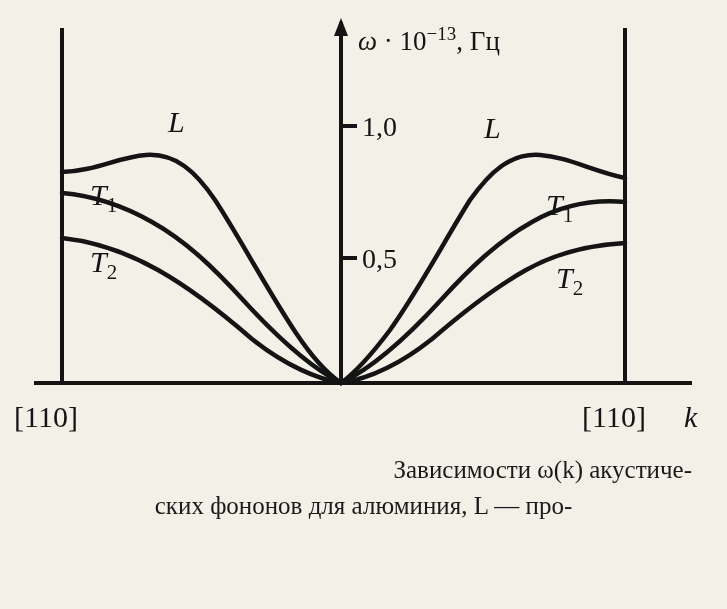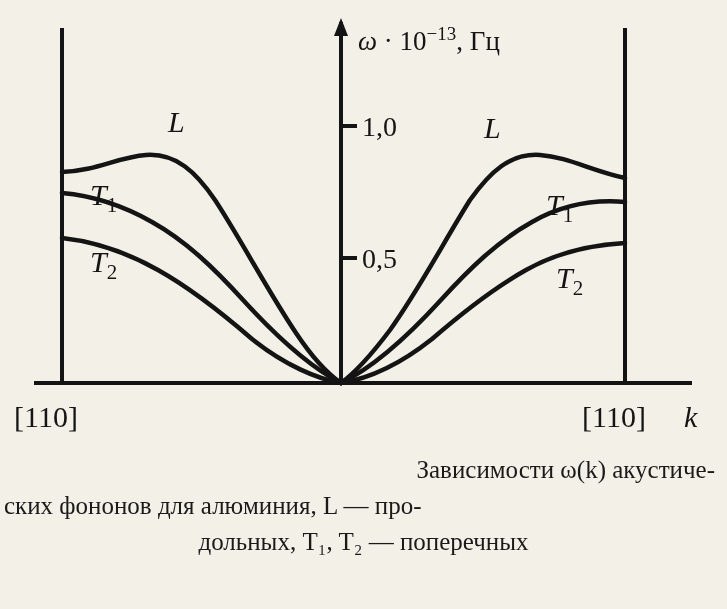--- a/index.html
+++ b/index.html
@@ -40,26 +40,26 @@
     display: block;
   }
   .caption {
     position: absolute;
     left: 0;
     top: 452px;
     width: 727px;
     font-size: 25px;
     line-height: 36px;
     text-align: center;
-    padding: 0 4px;
+    padding: 0 27px;
     box-sizing: border-box;
   }
   .cap-line { display: block; }
   .cap-line.l1 { text-align: right; padding-right: 8px; }
-  .cap-line.l2 { text-align: left; }
+  .cap-line.l2 { text-align: center; }
   .cap-line.l3 { text-align: center; }
 </style>
 </head>
 <body>
 
 <div class="bleed">            
                                     
                                    
                                   
                                 
@@ -124,14 +124,13 @@
 
     <text x="14" y="427" font-family="Liberation Serif, serif" font-size="30" fill="#141414">[110]</text>
     <text x="582" y="427" font-family="Liberation Serif, serif" font-size="30" fill="#141414">[110]</text>
     <text x="684" y="427" font-family="Liberation Serif, serif" font-style="italic" font-size="30" fill="#141414">k</text>
   </svg>
 </div>
 
 <div class="caption">
   <span class="cap-line l1">Зависимости ω(k) акустиче-</span>
   <span class="cap-line l2">ских фононов для алюминия, L — про-</span>
-  <span class="cap-line l3">дольных, T₁, T₂ — поперечных</span>
 </div>
 
 </body></html>

